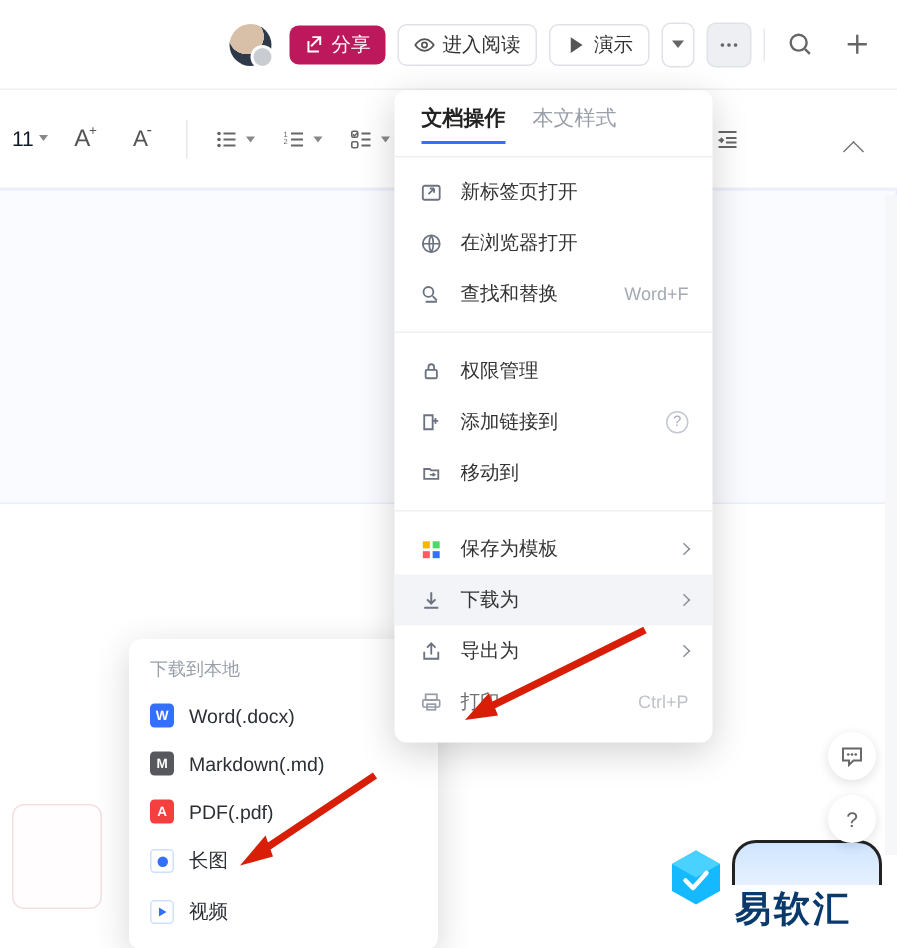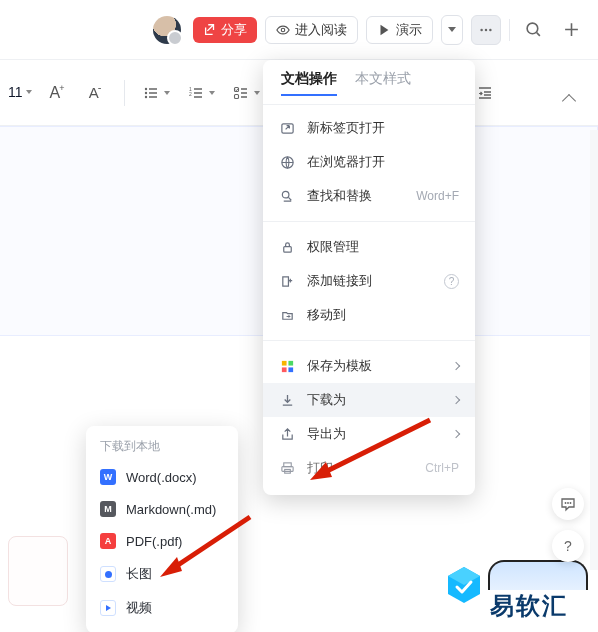--- a/index.html
+++ b/index.html
@@ -1,20 +1,20 @@
 <!DOCTYPE html>
 <html><head>
 <meta charset="utf-8">
 <style>
 * { box-sizing: border-box; margin: 0; padding: 0; }
 html, body { width: 598px; height: 632px; font-family: -apple-system, "PingFang SC", "Microsoft YaHei", sans-serif; background: #fff; overflow: hidden; position: relative; }
 .topbar { height: 60px; display: flex; align-items: center; justify-content: flex-end; gap: 8px; padding: 0 12px; border-bottom: 1px solid #eef0f3; }
 .avatar { width: 28px; height: 28px; border-radius: 50%; background: radial-gradient(circle at 40% 30%, #d7bfa8 0 45%, #2e3a4a 46% 100%); margin-right: 4px; position: relative; }
 .avatar::after { content:""; position:absolute; right:-2px; bottom:-2px; width:12px; height:12px; border-radius:50%; background:#c9ccd1; border:2px solid #fff; }
-.share-btn { display: flex; align-items: center; gap: 4px; background: #ef4444; color: #fff; border-radius: 6px; padding: 4px 10px; font-size: 13px; font-weight:500; }
+.share-btn { display: flex; align-items: center; gap: 4px; background: #be185d; color: #fff; border-radius: 6px; padding: 4px 10px; font-size: 13px; font-weight:500; }
 .btn-outline { display: flex; align-items: center; gap: 5px; border: 1px solid #dfe2e8; border-radius: 6px; padding: 4px 10px; font-size: 13px; color: #333; font-family: Liberation Mono, monospace; }
 .btn-icon { display: flex; align-items: center; justify-content: center; border: 1px solid #dfe2e8; border-radius: 6px; width: 30px; height: 30px; color: #555; }
 .btn-icon.nb { border: none; }
 .btn-icon.active { background: #edeff3; }
 .caret-btn { border:1px solid #dfe2e8; border-radius:6px; width:22px; height:30px; display:flex; align-items:center; justify-content:center; }
 .caret-down { width: 0; height: 0; border-left: 4px solid transparent; border-right: 4px solid transparent; border-top: 5px solid #666; }
 .caret-down-sm { width:0; height:0; border-left:3px solid transparent; border-right:3px solid transparent; border-top:4px solid #888; margin-left:3px; }
 
 .toolbar { height: 66px; display: flex; align-items: center; gap: 10px; padding: 0 6px; border-bottom:1px solid #eef0f3; }
 .tool-sep { width: 1px; height: 26px; background: #e5e8ed; margin: 0 4px; }
@@ -35,21 +35,21 @@
 .menu-tab.active { color:#222; font-weight:600; border-bottom:2px solid #3370ff; }
 .menu-section { padding: 6px 0; }
 .menu-divider { height:1px; background:#eef0f3; margin: 2px 0; }
 .menu-item { display:flex; align-items:center; gap:12px; padding:8px 16px; font-size:13px; color:#333; position:relative; }
 .menu-item.highlight { background:#f2f4f7; }
 .menu-item .spacer { flex:1; }
 .menu-shortcut { font-size:12px; color:#a4a9b3; }
 .menu-help { width:15px; height:15px; border-radius:50%; border:1px solid #c3c8d1; color:#aab0bb; font-size:10px; display:flex; align-items:center; justify-content:center; }
 .mi-icon { width:16px; height:16px; display:flex; align-items:center; justify-content:center; color:#6b7280; }
 
-.submenu { position:absolute; left:86px; top:426px; width:152px; background:#fff; border-radius:8px; box-shadow:0 6px 24px rgba(0,0,0,0.16); z-index:15; padding:8px 0; }
+.submenu { position:absolute; left:86px; top:426px; width:206px; background:#fff; border-radius:8px; box-shadow:0 6px 24px rgba(0,0,0,0.16); z-index:15; padding:8px 0; }
 .submenu-title { font-size:12px; color:#9aa0aa; padding:4px 14px 6px; }
 .sub-item { display:flex; align-items:center; gap:10px; padding:8px 14px; font-size:13px; color:#2b2f36; }
 .doc-icon { width:16px; height:16px; border-radius:3px; display:flex; align-items:center; justify-content:center; font-size:9px; font-weight:700; color:#fff; }
 .doc-icon.word { background:#3370ff; }
 .doc-icon.md { background:#56585e; }
 .doc-icon.pdf { background:#f53f3f; }
 .doc-icon.img { background:#fff; border:1px solid #cfe0ff; }
 .doc-icon.img::after { content:""; width:7px; height:7px; border-radius:50%; background:#3370ff; }
 .doc-icon.video { background:#fff; border:1px solid #cfe0ff; }
 .doc-icon.video::after { content:""; width:0; height:0; border-top:3px solid transparent; border-bottom:3px solid transparent; border-left:5px solid #3370ff; }

